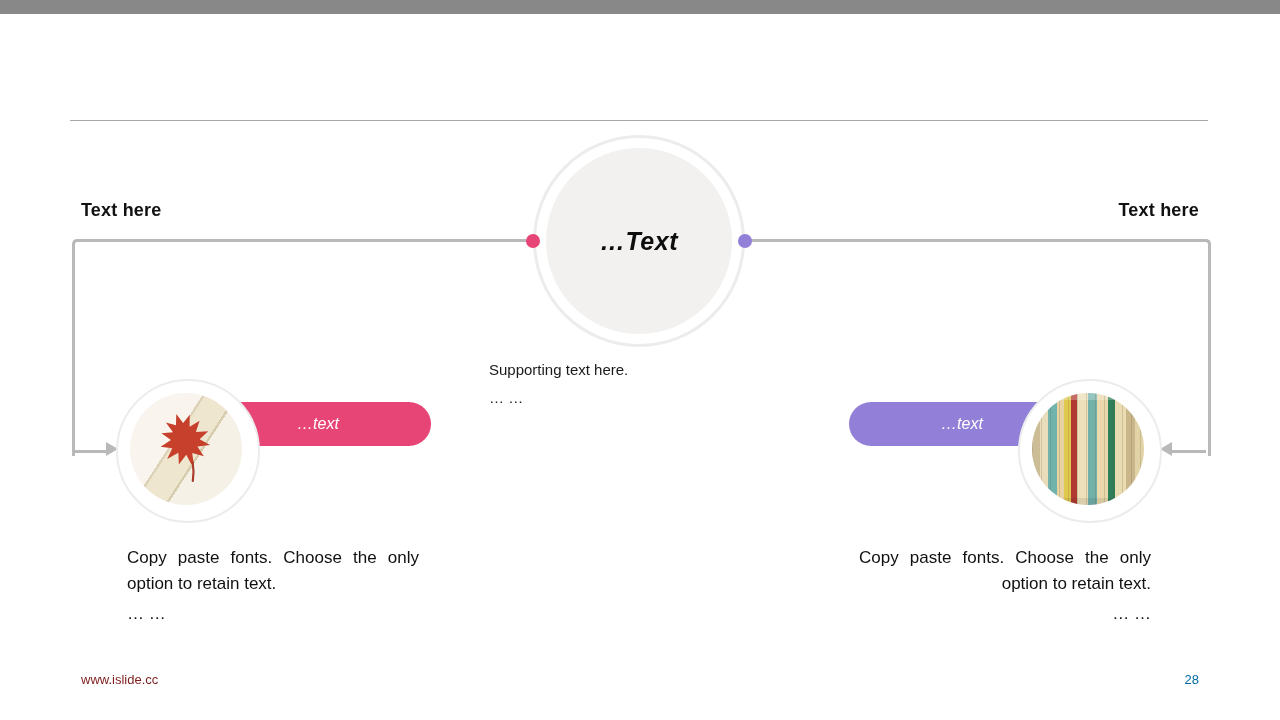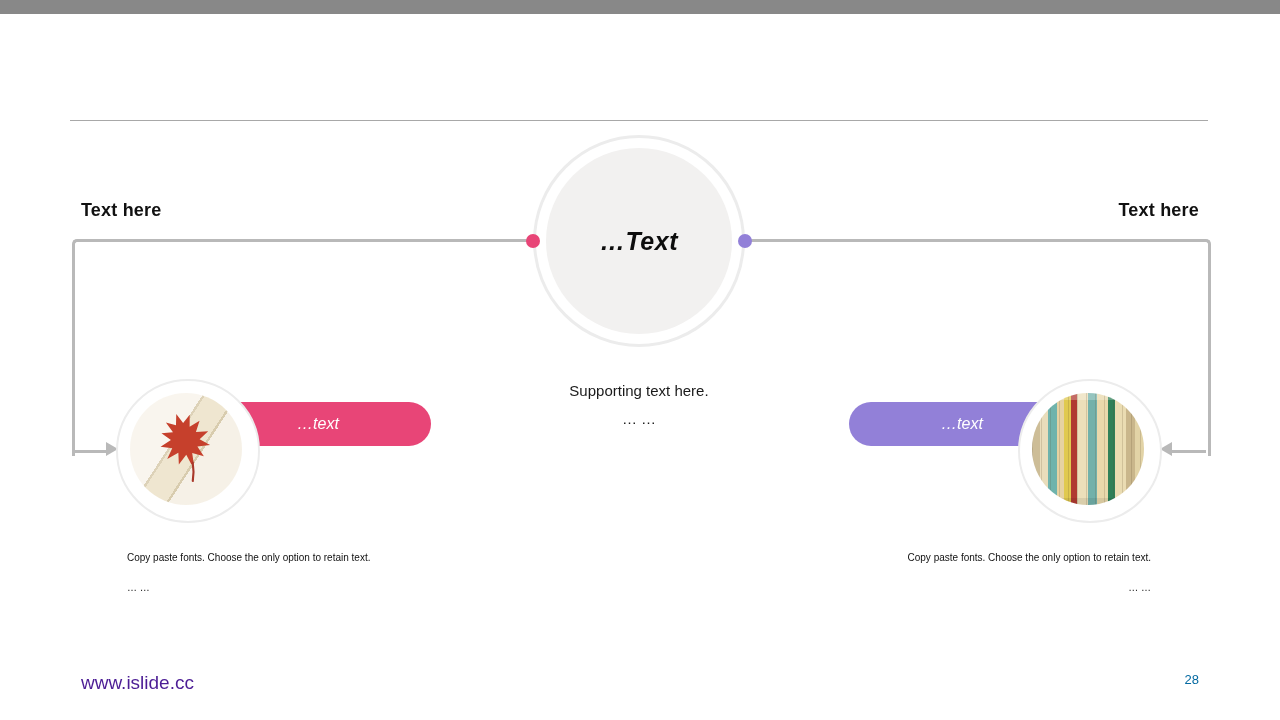--- a/index.html
+++ b/index.html
@@ -32,21 +32,21 @@
   
   .center-ring{left:533px;top:121px;width:206px;height:206px;border:3px solid #ececec;border-radius:50%;background:#fff;}
   .center-disc{left:546px;top:134px;width:186px;height:186px;border-radius:50%;background:#f2f1f0;
     display:flex;align-items:center;justify-content:center;}
   .center-disc span{font-size:25px;font-weight:bold;font-style:italic;color:#0d0d0d;letter-spacing:.5px;}
   .dot{width:14px;height:14px;border-radius:50%;top:220px;}
   .dot.pink{left:526px;background:var(--pink,#e84577);}
   .dot.purple{left:738px;background:var(--purple,#9280d8);}
 
   
-  .support{left:489px;top:368px;width:300px;text-align:center;font-size:15px;color:#1a1a1a;}
+  .support{left:489px;top:347px;width:300px;text-align:left;font-size:15px;color:#1a1a1a;}
   .support .dots{margin-top:11px;font-size:15px;color:#1a1a1a;}
 
   
   .pill{top:388px;height:44px;border-radius:22px;display:flex;align-items:center;justify-content:center;
     color:#fff;font-style:italic;font-size:16px;z-index:1;}
   .pill.pink{left:205px;width:226px;background:var(--pink,#e84577);}
   .pill.purple{left:849px;width:226px;background:var(--purple,#9280d8);}
 
   
   .photo-ring{width:140px;height:140px;background:#fff;border:2px solid #ececec;border-radius:50%;z-index:2;}
@@ -60,28 +60,28 @@
     background:
       repeating-linear-gradient(90deg, rgba(90,70,40,.18) 0 1px, rgba(0,0,0,0) 1px 9px),
       linear-gradient(180deg, rgba(255,255,255,.25) 0 6%, rgba(0,0,0,0) 6% 94%, rgba(0,0,0,.08) 94% 100%),
       linear-gradient(90deg,
         #cdbd97 0 7%, #e9ddbb 7% 14%, #6fb3ac 14% 22%, #e6d2a2 22% 29%,
         #e0c94f 29% 35%, #b03a31 35% 40%, #ecdfba 40% 50%, #72b1aa 50% 58%,
         #e8d8ab 58% 68%, #2f8058 68% 74%, #eadcb2 74% 84%, #c9b68b 84% 92%, #e2d3a6 92% 100%);}
   .leaf-svg{position:absolute;left:24px;top:18px;width:66px;height:72px;transform:rotate(-18deg);}
 
   
-  .body-text{top:531px;width:292px;font-size:10px;line-height:26px;color:#111;}
+  .body-text{top:531px;width:292px;font-size:17px;line-height:26px;color:#111;}
   .body-text.left{left:127px;text-align:justify;-moz-text-align-last:left;text-align-last:left;}
   .body-text.right{left:859px;text-align:justify;-moz-text-align-last:right;text-align-last:right;}
   .body-text .dots{margin-top:7px;line-height:20px;}
   .body-text.right .dots{text-align:right;}
 
   
-  .footer-url{left:81px;top:658px;font-size:19px;color:#4c1d95;}
+  .footer-url{left:81px;top:658px;font-size:13px;color:#7f1d1d;}
   .page-num{right:81px;top:658px;font-size:13px;color:#0369a1;text-align:right;}
 </style>
 </head>
 <body>
 
 <div class="slide" style="--pink: #E84577; --purple: #9280D8; --line: #B9B9B9;">
 
   <div class="abs top-rule"></div>
 
   <div class="abs heading left">Text here</div>

